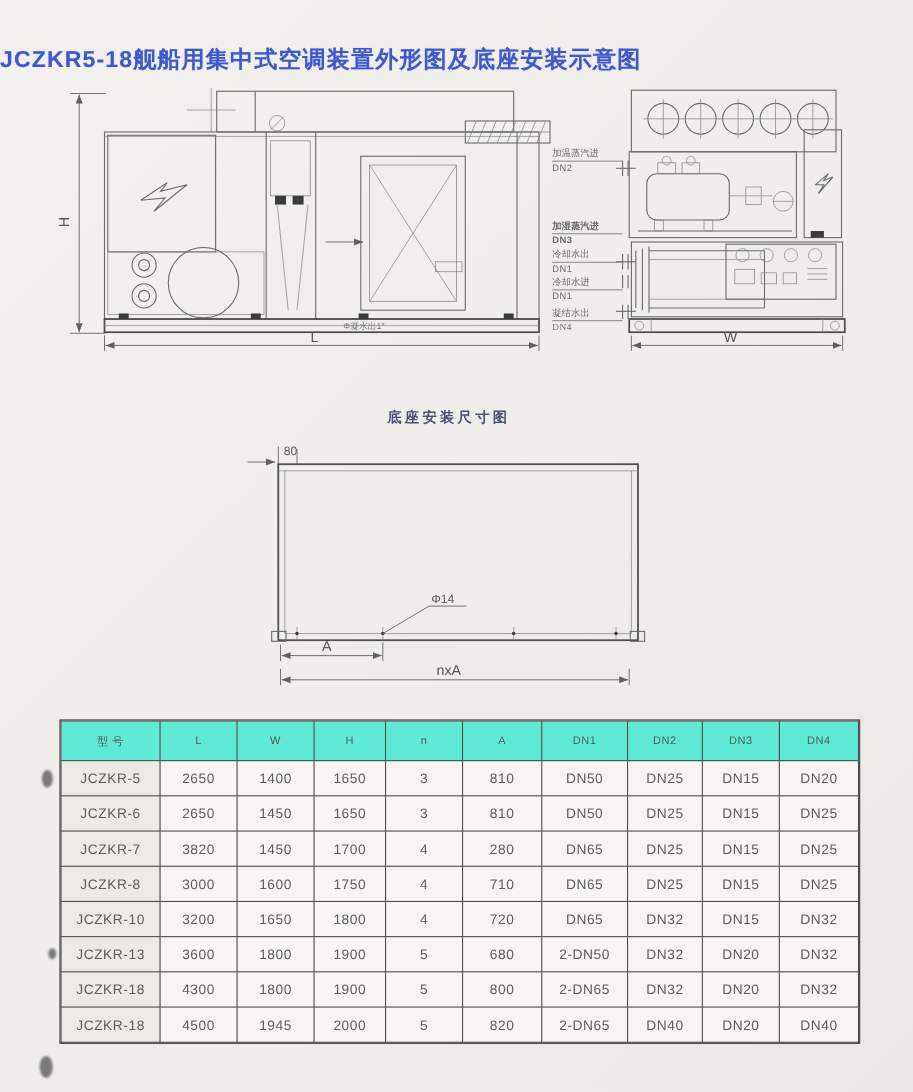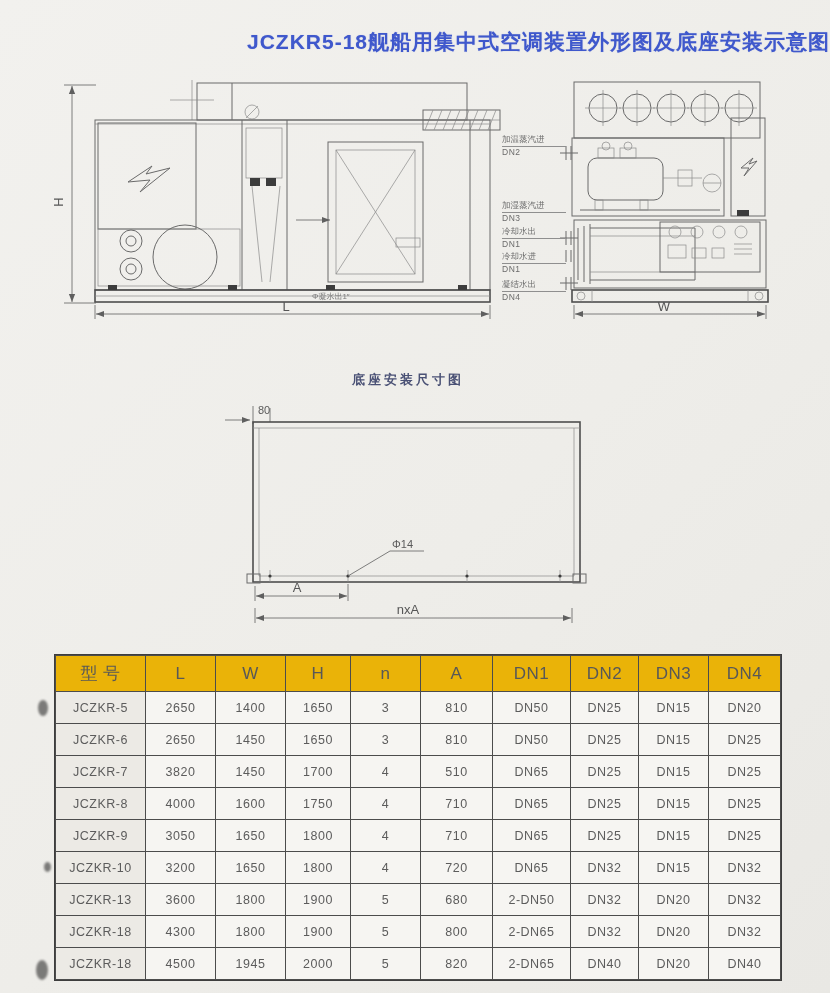--- a/index.html
+++ b/index.html
@@ -8,22 +8,22 @@
     font-family:"Liberation Sans", sans-serif;
     background:#efeeeb;
     position:relative;
     overflow:hidden;
   }
   #page {
     position:absolute; inset:0;
     background:linear-gradient(135deg,#f2f1ee 0%,#eeede9 55%,#e9e8e4 100%);
   }
   .title {
-    position:absolute; top:28px; left:0; width:830px;
-    text-align:right;
+    position:absolute; top:40px; left:0; width:830px;
+    text-align:left;
     font-size:21px; font-weight:bold;
     color:#3f58cc;
     letter-spacing:1px;
     text-shadow:0 0 1px rgba(63,88,204,.35);
   }
   .caption {
     position:absolute; top:371px; left:352px;
     font-size:13px; font-weight:600;
     color:#4a5175;
     letter-spacing:3px;
@@ -58,21 +58,21 @@
     border:1px solid #4c4c4c;
     font-size:12.5px;
     color:#5c5c5c;
     text-align:center;
     vertical-align:middle;
     height:32px;
     font-family:"Liberation Sans",sans-serif;
     font-weight:normal;
     letter-spacing:.5px;
   }
-  .spec-table th { height:36px; background:#eab308; font-size:17px; color:#585858; }
+  .spec-table th { height:36px; background:#5eead4; font-size:10px; color:#585858; }
   .spec-table td.model-cell { background:#eceae5; }
   .artifact { position:absolute; background:#1d1d1d; border-radius:50%; opacity:.55; filter:blur(1px); }
 </style>
 </head>
 <body>
 
 <div id="page">
 
   <div class="title">JCZKR5-18舰船用集中式空调装置外形图及底座安装示意图</div>
 
@@ -258,33 +258,33 @@
         <text class="dimtxt" x="664" y="311" text-anchor="middle">W</text>
       </g>
     </g>
   </svg>
 
   <div id="port-labels">
       <div class="port-label" style="top: 134px;">
         <span class="pname">加温蒸汽进</span>
         <span class="pdn">DN2</span>
       </div>
-      <div class="port-label" style="top: 200px;">
+      <div class="port-label" style="top: 200px; font-weight: bold;">
         <span class="pname">加湿蒸汽进</span>
         <span class="pdn">DN3</span>
       </div>
       <div class="port-label" style="top: 226px;">
         <span class="pname">冷却水出</span>
         <span class="pdn">DN1</span>
       </div>
       <div class="port-label" style="top: 251px;">
         <span class="pname">冷却水进</span>
         <span class="pdn">DN1</span>
       </div>
-      <div class="port-label" style="top: 279px;">
+      <div class="port-label" style="top: 279px; font-family: Liberation Serif, serif;">
         <span class="pname">凝结水出</span>
         <span class="pdn">DN4</span>
       </div>
     </div>
 
   <div class="caption">底座安装尺寸图</div>
 
   <svg width="830" height="250" viewBox="0 395 830 250" style="top:395px;">
 
     <g>
@@ -387,43 +387,31 @@
           <td>DN25</td>
           <td>DN15</td>
           <td>DN25</td>
         </tr>
         <tr>
           <td class="model-cell">JCZKR-7</td>
           <td>3820</td>
           <td>1450</td>
           <td>1700</td>
           <td>4</td>
-          <td>510</td>
+          <td>280</td>
           <td>DN65</td>
           <td>DN25</td>
           <td>DN15</td>
           <td>DN25</td>
         </tr>
         <tr>
           <td class="model-cell">JCZKR-8</td>
-          <td>4000</td>
+          <td>3000</td>
           <td>1600</td>
           <td>1750</td>
-          <td>4</td>
-          <td>710</td>
-          <td>DN65</td>
-          <td>DN25</td>
-          <td>DN15</td>
-          <td>DN25</td>
-        </tr>
-        <tr>
-          <td class="model-cell">JCZKR-9</td>
-          <td>3050</td>
-          <td>1650</td>
-          <td>1800</td>
           <td>4</td>
           <td>710</td>
           <td>DN65</td>
           <td>DN25</td>
           <td>DN15</td>
           <td>DN25</td>
         </tr>
         <tr>
           <td class="model-cell">JCZKR-10</td>
           <td>3200</td>

